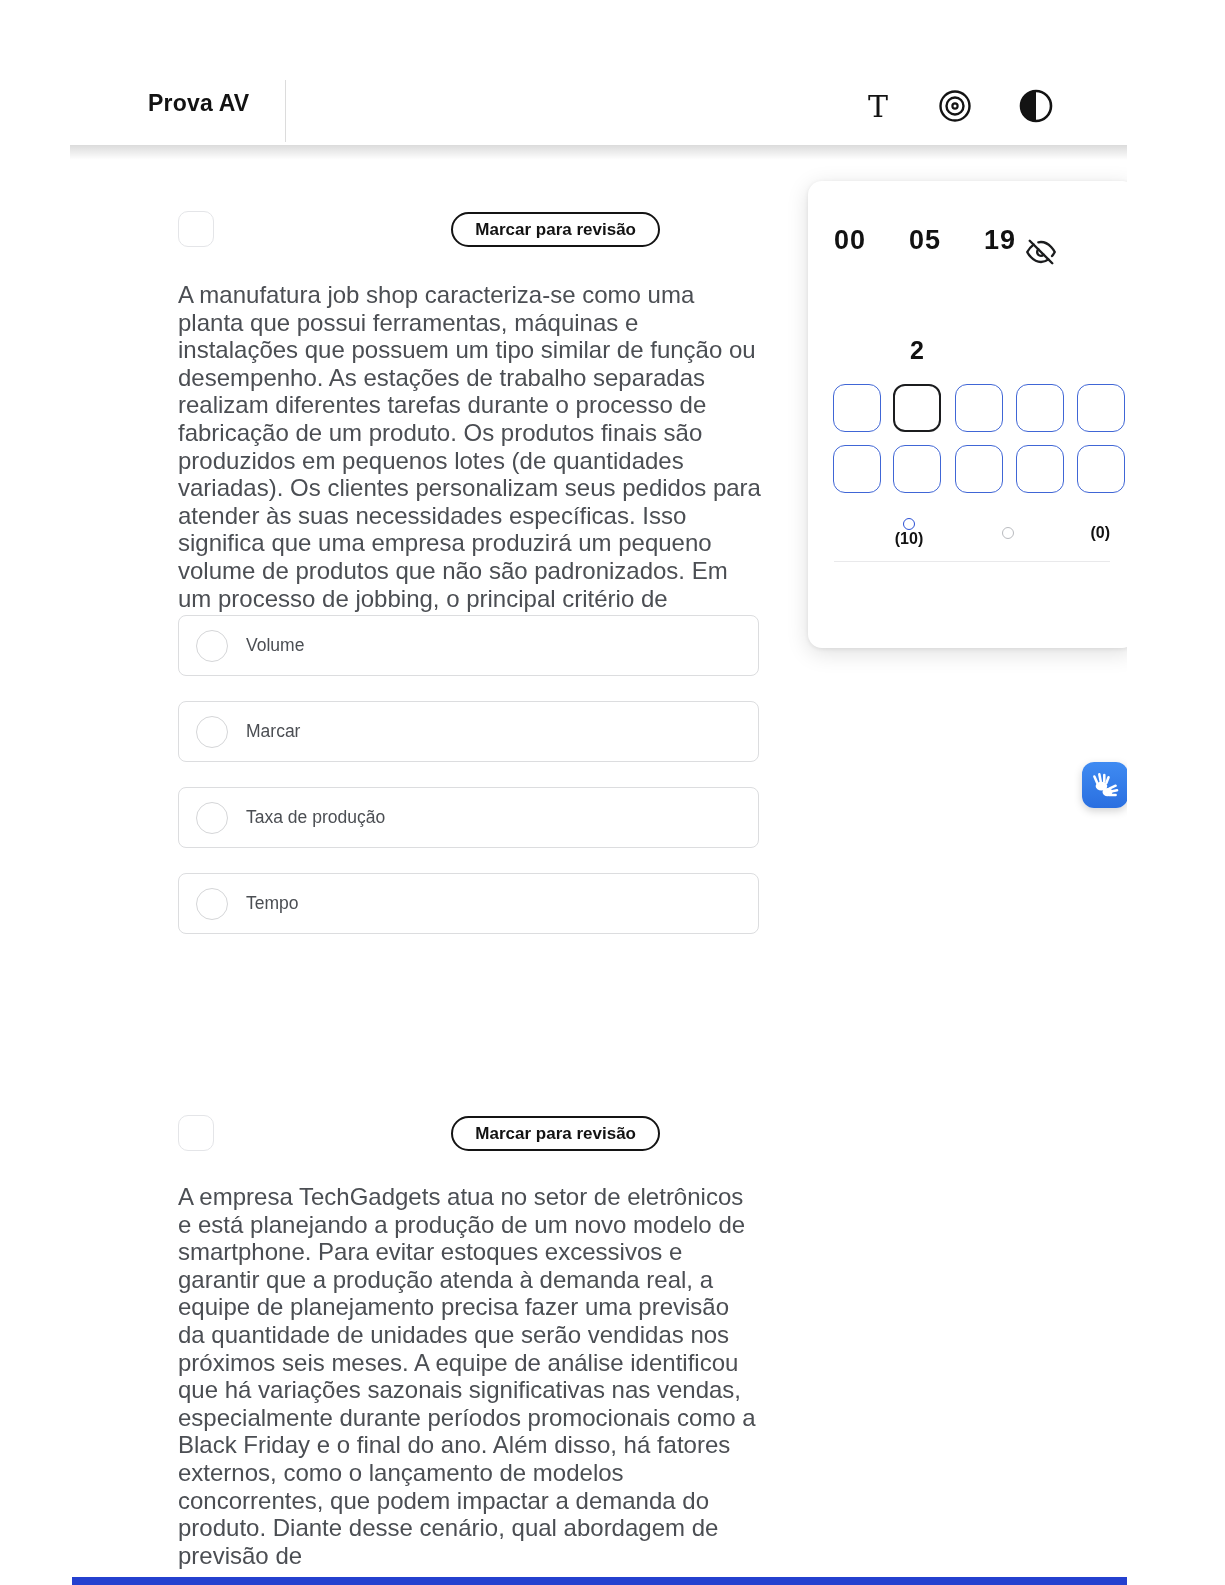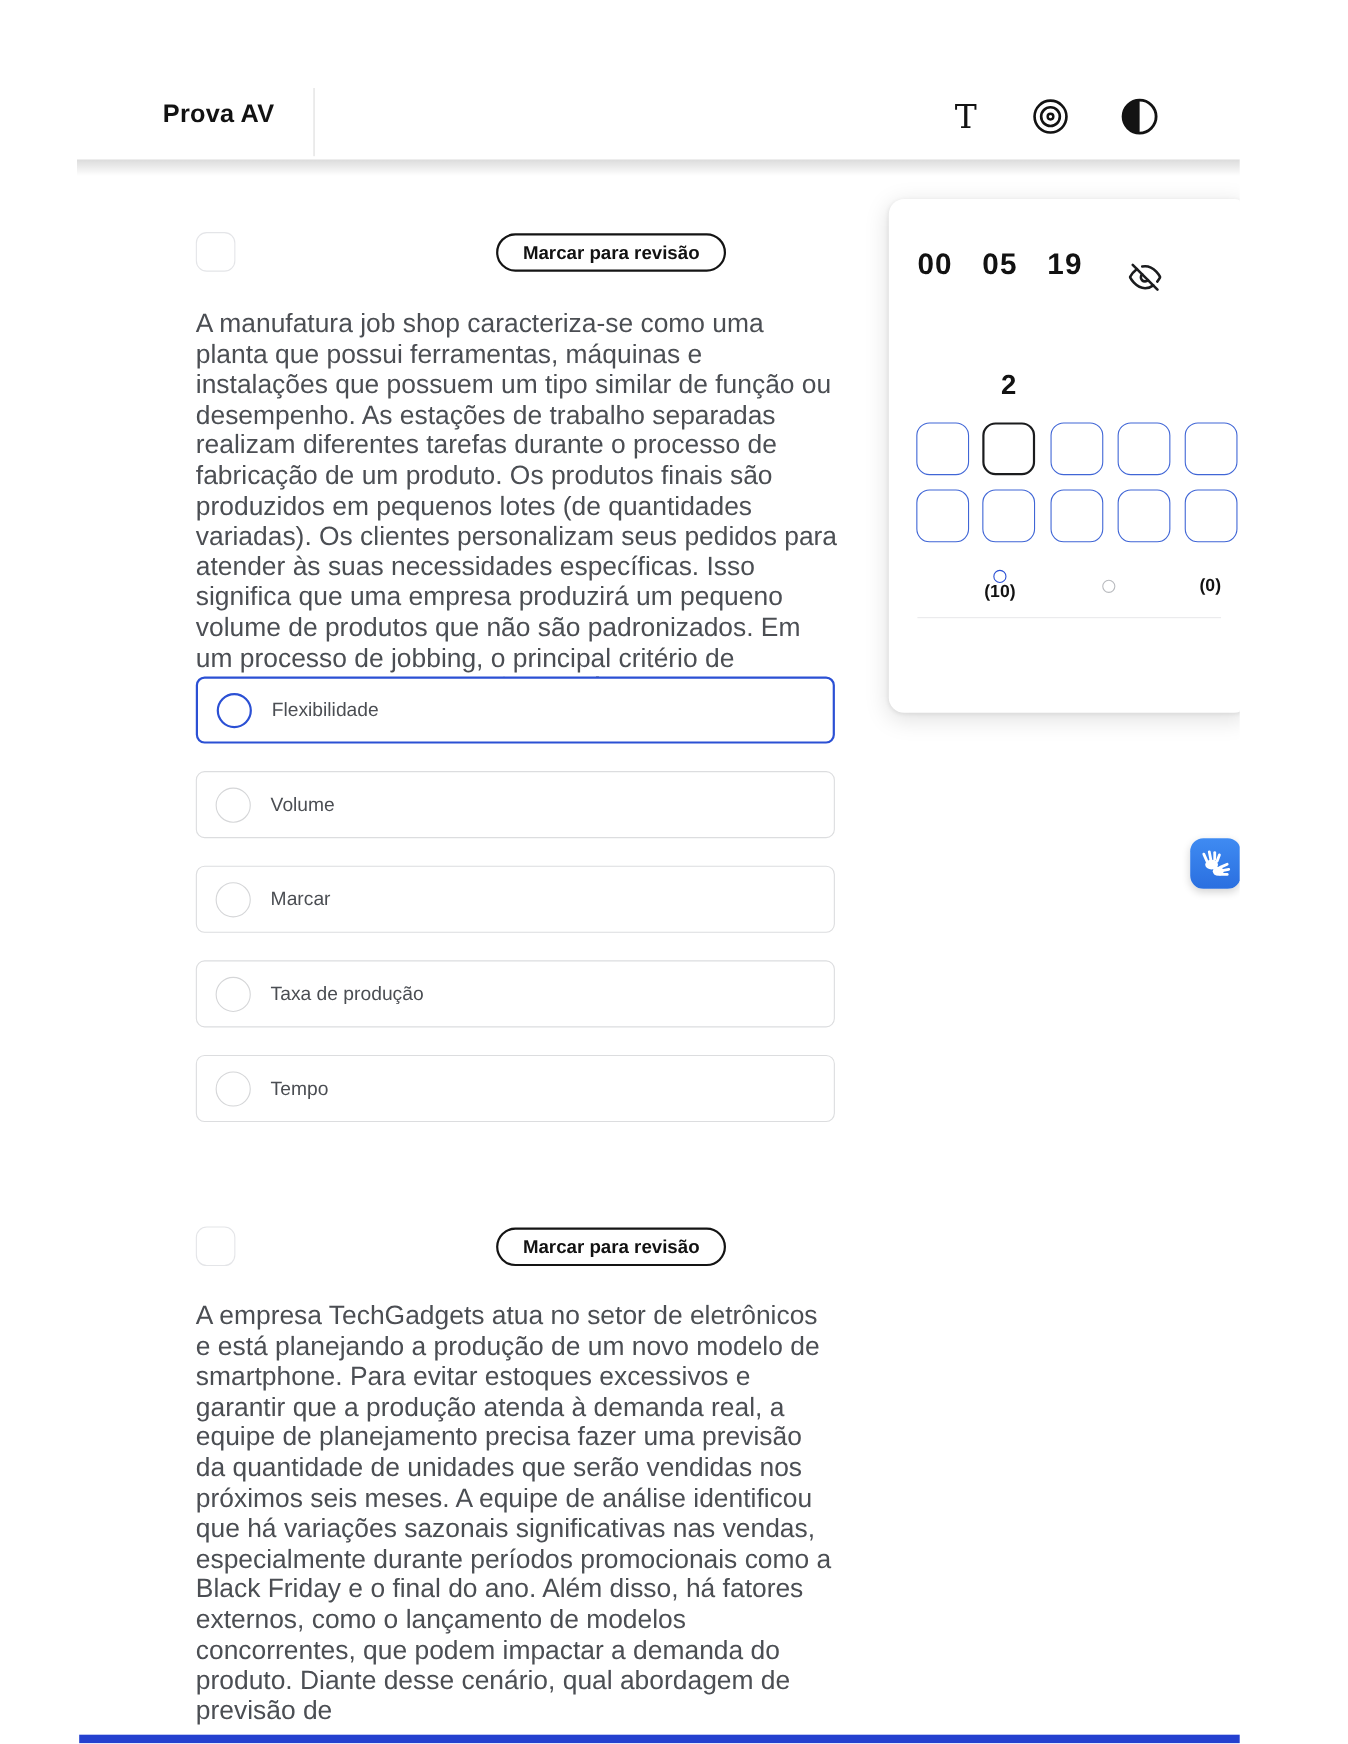--- a/index.html
+++ b/index.html
@@ -36,21 +36,21 @@
   .option { height:61px; margin-bottom:25px; border:1px solid #dcdddf; border-radius:8px; background:#fff;
     display:flex; align-items:center; padding-left:17px; cursor:pointer; }
   .option.selected { border:2.5px solid #2b50d4; }
   .radio { width:32px; height:32px; border-radius:50%; border:1.5px solid #d5d6d8; background:#fff; flex:0 0 auto; }
   .option.selected .radio { border:2px solid #2b50d4; }
   .option-label { margin-left:18px; font-size:17.5px; color:#4b4e53; }
 
   
   .panel { position:absolute; left:808px; top:181px; width:328px; height:467px; background:#fff; border-radius:14px;
     box-shadow:0 5px 22px rgba(0,0,0,0.13), 0 1px 4px rgba(0,0,0,0.08); }
-  .timer { position:absolute; left:26px; top:44px; display:flex; gap:27px; font-size:27px; font-weight:700; color:#121212; letter-spacing:1px; }
+  .timer { position:absolute; left:26px; top:44px; display:flex; gap:43px; font-size:27px; font-weight:700; color:#121212; letter-spacing:1px; }
   .eye-btn { position:absolute; left:214px; top:52px; width:38px; height:38px; display:flex; align-items:center; justify-content:center; cursor:pointer; }
   .current-num { position:absolute; left:85px; top:155px; width:48px; text-align:center; font-size:25px; font-weight:700; color:#121212; }
   .navgrid { position:absolute; left:25px; top:203px; width:278px; }
   .navbox { position:absolute; width:48px; height:48px; border:1.2px solid #4066d6; border-radius:12px; background:#fff; cursor:pointer; }
   .navbox.current { border:2.6px solid #1b1c1e; }
   .legend { position:absolute; left:26px; top:337px; width:276px; display:flex; align-items:center; }
   .lgroup { display:flex; align-items:center; justify-content:space-between; }
   .lgroup.g1 { width:150px; margin-right:18px;flex-direction:column; }
   .lgroup.g2 { flex:1; }
   .ldot { width:12px; height:12px; border-radius:50%; background:#fff; }
@@ -95,24 +95,20 @@
       </svg>
     </div>
   </div>
   <div class="header-shadow"></div>
 
   <div class="qcheck q1"></div>
   <div class="pill q1">Marcar para revisão</div>
   <div class="qtext q1">A manufatura job shop caracteriza-se como uma planta que possui ferramentas, máquinas e instalações que possuem um tipo similar de função ou desempenho. As estações de trabalho separadas realizam diferentes tarefas durante o processo de fabricação de um produto. Os produtos finais são produzidos em pequenos lotes (de quantidades variadas). Os clientes personalizam seus pedidos para atender às suas necessidades específicas. Isso significa que uma empresa produzirá um pequeno volume de produtos que não são padronizados. Em um processo de jobbing, o principal critério de obtenção de pedidos geralmente é:</div>
 
   <div class="options">
-    <div class="option selected">
-      <div class="radio"></div>
-      <div class="option-label">Flexibilidade</div>
-    </div>
     <div class="option">
       <div class="radio"></div>
       <div class="option-label">Volume</div>
     </div>
     <div class="option">
       <div class="radio"></div>
       <div class="option-label">Marcar</div>
     </div>
     <div class="option">
       <div class="radio"></div>

